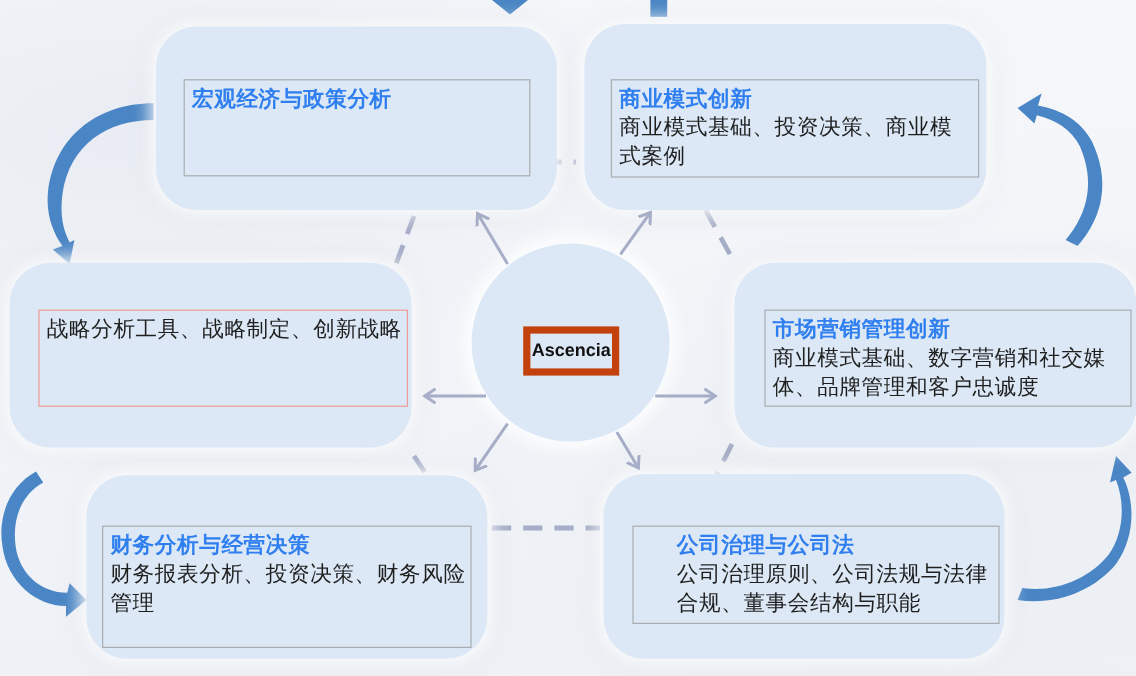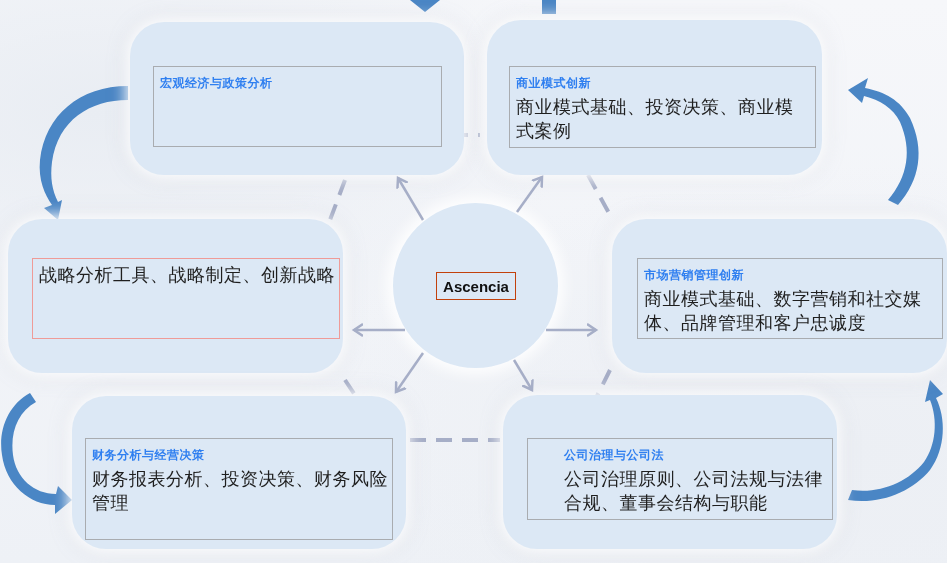--- a/index.html
+++ b/index.html
@@ -23,34 +23,34 @@
   }
   .textbox {
     position: absolute;
     border: 1px solid #a9acb0;
     padding: 4px 4px 4px 6px;
     box-sizing: border-box;
     line-height: 24px;
   }
   .textbox.selected { border-color: #ef9b97; }
   .node-title {
-    display: block; color: #2f7ff0; font-weight: bold; font-size: 12px;
+    display: block; color: #2f7ff0; font-weight: bold; font-size: 18px;
     letter-spacing: 0.5px;
   }
   .node-desc {
     display: block; color: #1f1f1f; font-size: 18px; letter-spacing: 0.5px;
   }
   .center {
     position: absolute; left: 393px; top: 203px; width: 165px; height: 165px;
     border-radius: 50%; background: #dce8f5;
     box-shadow: 0 0 14px 6px rgba(255,255,255,0.9);
   }
   .center-label {
-    position: absolute; left: 436px; top: 272px; width: 80px; height: 28px;
-    border: 1px solid #c2410c; box-sizing: border-box;
+    position: absolute; left: 436px; top: 272px; width: 80px; height: 41px;
+    border: 6px solid #c2410c; box-sizing: border-box;
     display: flex; align-items: center; justify-content: center;
     font-family: "Liberation Sans", sans-serif; font-weight: bold; font-size: 15px; color: #111;
   }
   svg.overlay { position: absolute; left: 0; top: 0; }
 </style>
 </head>
 <body>
 
 <div class="bg-wash"></div>
 

